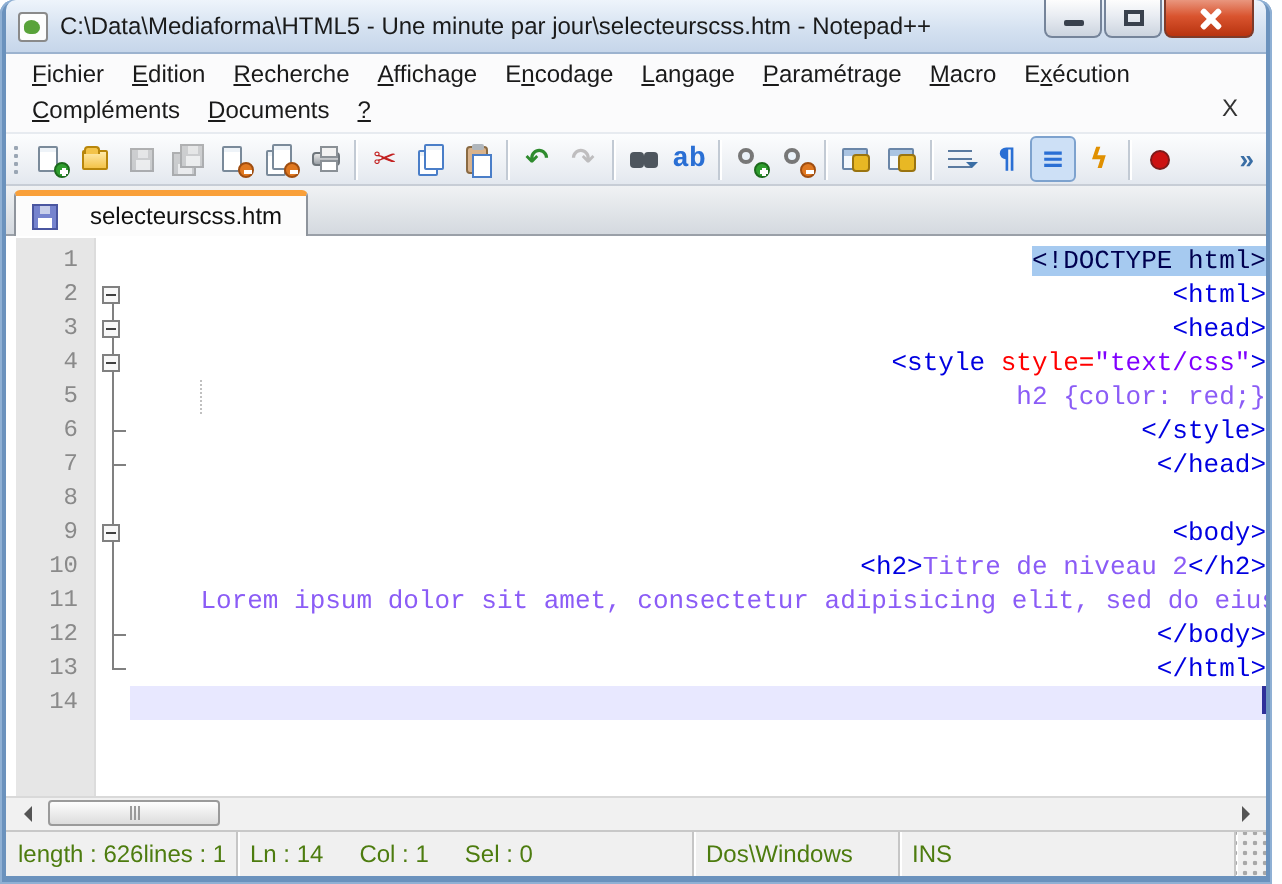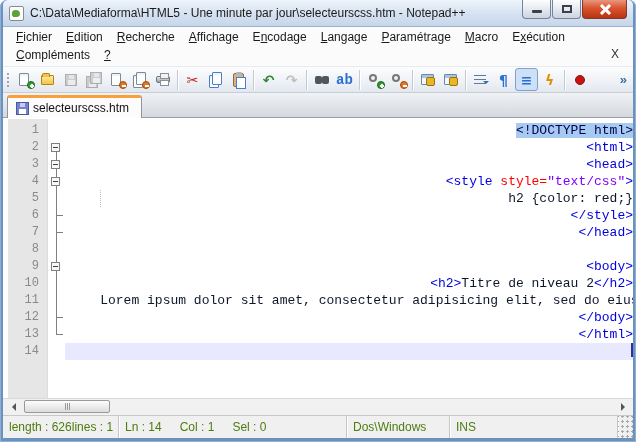--- a/index.html
+++ b/index.html
@@ -74,42 +74,42 @@
   .a-wrap::after{content:"";position:absolute;left:10px;top:9px;border:3px solid transparent;border-top-color:#3a6ea5;}
   .a-record{position:absolute;left:3px;top:3px;width:10px;height:10px;border-radius:50%;background:#cc1111;border:1px solid #7d1a1a;}
   .bd{position:absolute;right:-2px;bottom:-1px;width:8px;height:8px;border-radius:50%;}
   .bd::after{content:"";position:absolute;left:2px;top:3px;width:4px;height:2px;background:#fff;}
   .bd.plus{background:#2f9e2f;border:1px solid #1c6a1c;}
   .bd.plus::before{content:"";position:absolute;left:3px;top:2px;width:2px;height:4px;background:#fff;}
   .bd.minus{background:#e07820;border:1px solid #a04e10;}
   
   .tabbar{background:linear-gradient(#f0f2f4,#d4d9df);height:25px;flex:0 0 25px;display:flex;
     align-items:flex-end;padding:0 0 0 4px;border-bottom:1px solid #9aa0a8;}
-  .tab{display:flex;align-items:center;gap:4px;height:23px;padding:0 12px 0 8px;background:#fcfcfc;
+  .tab{display:flex;align-items:center;gap:16px;height:23px;padding:0 12px 0 8px;background:#fcfcfc;
     border:1px solid #8e949c;border-bottom:none;border-radius:3px 3px 0 0;border-top:3px solid #f9a03a;
     margin-bottom:-1px;font-size:12px;color:#111;position:relative;z-index:2;}
   .i-tab-floppy{width:13px;height:13px;background:#7583ce;border:1px solid #4a56a0;position:relative;}
   .i-tab-floppy::after{content:"";position:absolute;left:2px;bottom:0;width:7px;height:5px;background:#fff;}
   .i-tab-floppy::before{content:"";position:absolute;left:3px;top:0;width:5px;height:4px;background:#c8cfea;}
   
   .editor{flex:1 1 auto;background:#fff;position:relative;overflow:hidden;border-top:1px solid #fff;}
   .gutter-bg{position:absolute;left:5px;top:0;bottom:0;width:40px;background:#e6e6e6;border-right:1px solid #dcdcdc;}
   .lines{position:relative;padding-top:3px;}
   .line{display:flex;height:17px;font-family:"Liberation Mono","DejaVu Sans Mono",monospace;font-size:13px;line-height:17px;}
   .ln{flex:0 0 45px;text-align:right;padding-right:9px;color:#8a8a8a;font-size:12px;}
   .fold{flex:0 0 17px;position:relative;}
   .fold .v{position:absolute;left:8px;top:0;bottom:0;width:1px;background:#808080;}
   .fold .v.half-down{top:8px;} .fold .v.half-up{bottom:0;top:0;height:9px;}
   .fold .s{position:absolute;left:8px;top:8px;width:7px;height:1px;background:#808080;}
   .fold .b{position:absolute;left:3px;top:4px;width:9px;height:9px;background:#f8f8f8;border:1px solid #808080;z-index:2;}
   .fold .b::after{content:"";position:absolute;left:1px;top:3px;width:5px;height:1px;background:#404040;}
   .code{flex:1 1 auto;white-space:pre;padding-left:4px;position:relative;overflow:hidden;color:#000;text-align:right;}
   .line.current .code{background:#e8e8ff;}
   .tk-tag{color:#0000e0;} .tk-attr{color:#ff0000;} .tk-val{color:#8000ff;}
-  .tk-plain{color:#0f172a;} .tk-doctype{background:#a6caf0;color:#000050;}
+  .tk-plain{color:#8b5cf6;} .tk-doctype{background:#a6caf0;color:#000050;}
   .caret{display:inline-block;width:2px;height:14px;background:#30309a;vertical-align:-2px;}
   .ig{position:absolute;left:35px;top:0;bottom:0;border-left:1px dotted #c0c0c0;}
   
   .hscroll{flex:0 0 17px;background:#f1f1f1;border-top:1px solid #d9d9d9;display:flex;align-items:center;position:relative;}
   .sb-btn{width:17px;height:16px;display:flex;align-items:center;justify-content:center;background:#f1f1f1;}
   .tri-l{width:0;height:0;border:4px solid transparent;border-right-color:#555;}
   .tri-r{width:0;height:0;border:4px solid transparent;border-left-color:#555;}
   .sb-track{flex:1;height:16px;position:relative;}
   .sb-thumb{position:absolute;left:4px;top:1px;width:86px;height:13px;background:linear-gradient(#fdfdfd,#dcdcdc);
     border:1px solid #9a9a9a;border-radius:2px;display:flex;align-items:center;justify-content:center;gap:1px;}
@@ -154,20 +154,21 @@
         <span class="menu-item"><u>R</u>echerche</span>
         <span class="menu-item"><u>A</u>ffichage</span>
         <span class="menu-item">E<u>n</u>codage</span>
         <span class="menu-item"><u>L</u>angage</span>
         <span class="menu-item"><u>P</u>aramétrage</span>
         <span class="menu-item"><u>M</u>acro</span>
         <span class="menu-item">E<u>x</u>écution</span>
       </div>
     <div class="menurow" id="menurow2">
     <span class="menu-item"><u>C</u>ompléments</span>
+        <span class="menu-item"><u>D</u>ocuments</span>
         <span class="menu-item"><u>?</u></span>
         <span class="menu-close-x">X</span>
       </div>
   </div>
 
   <div class="toolbar" id="toolbar">
     <span class="grip"></span>
   <span class="ti">
         <span class="art">
           <span class="a-page"></span>

